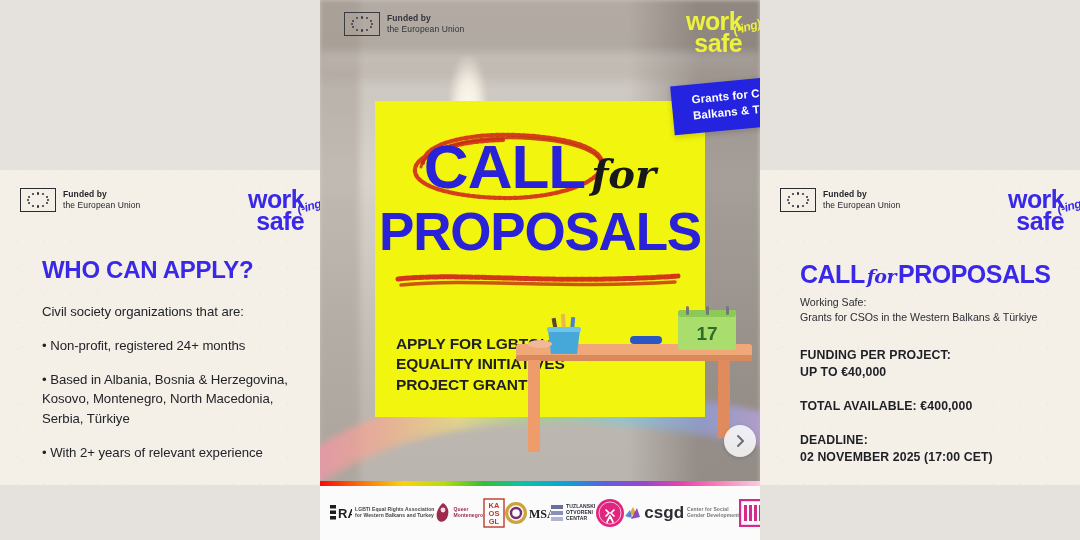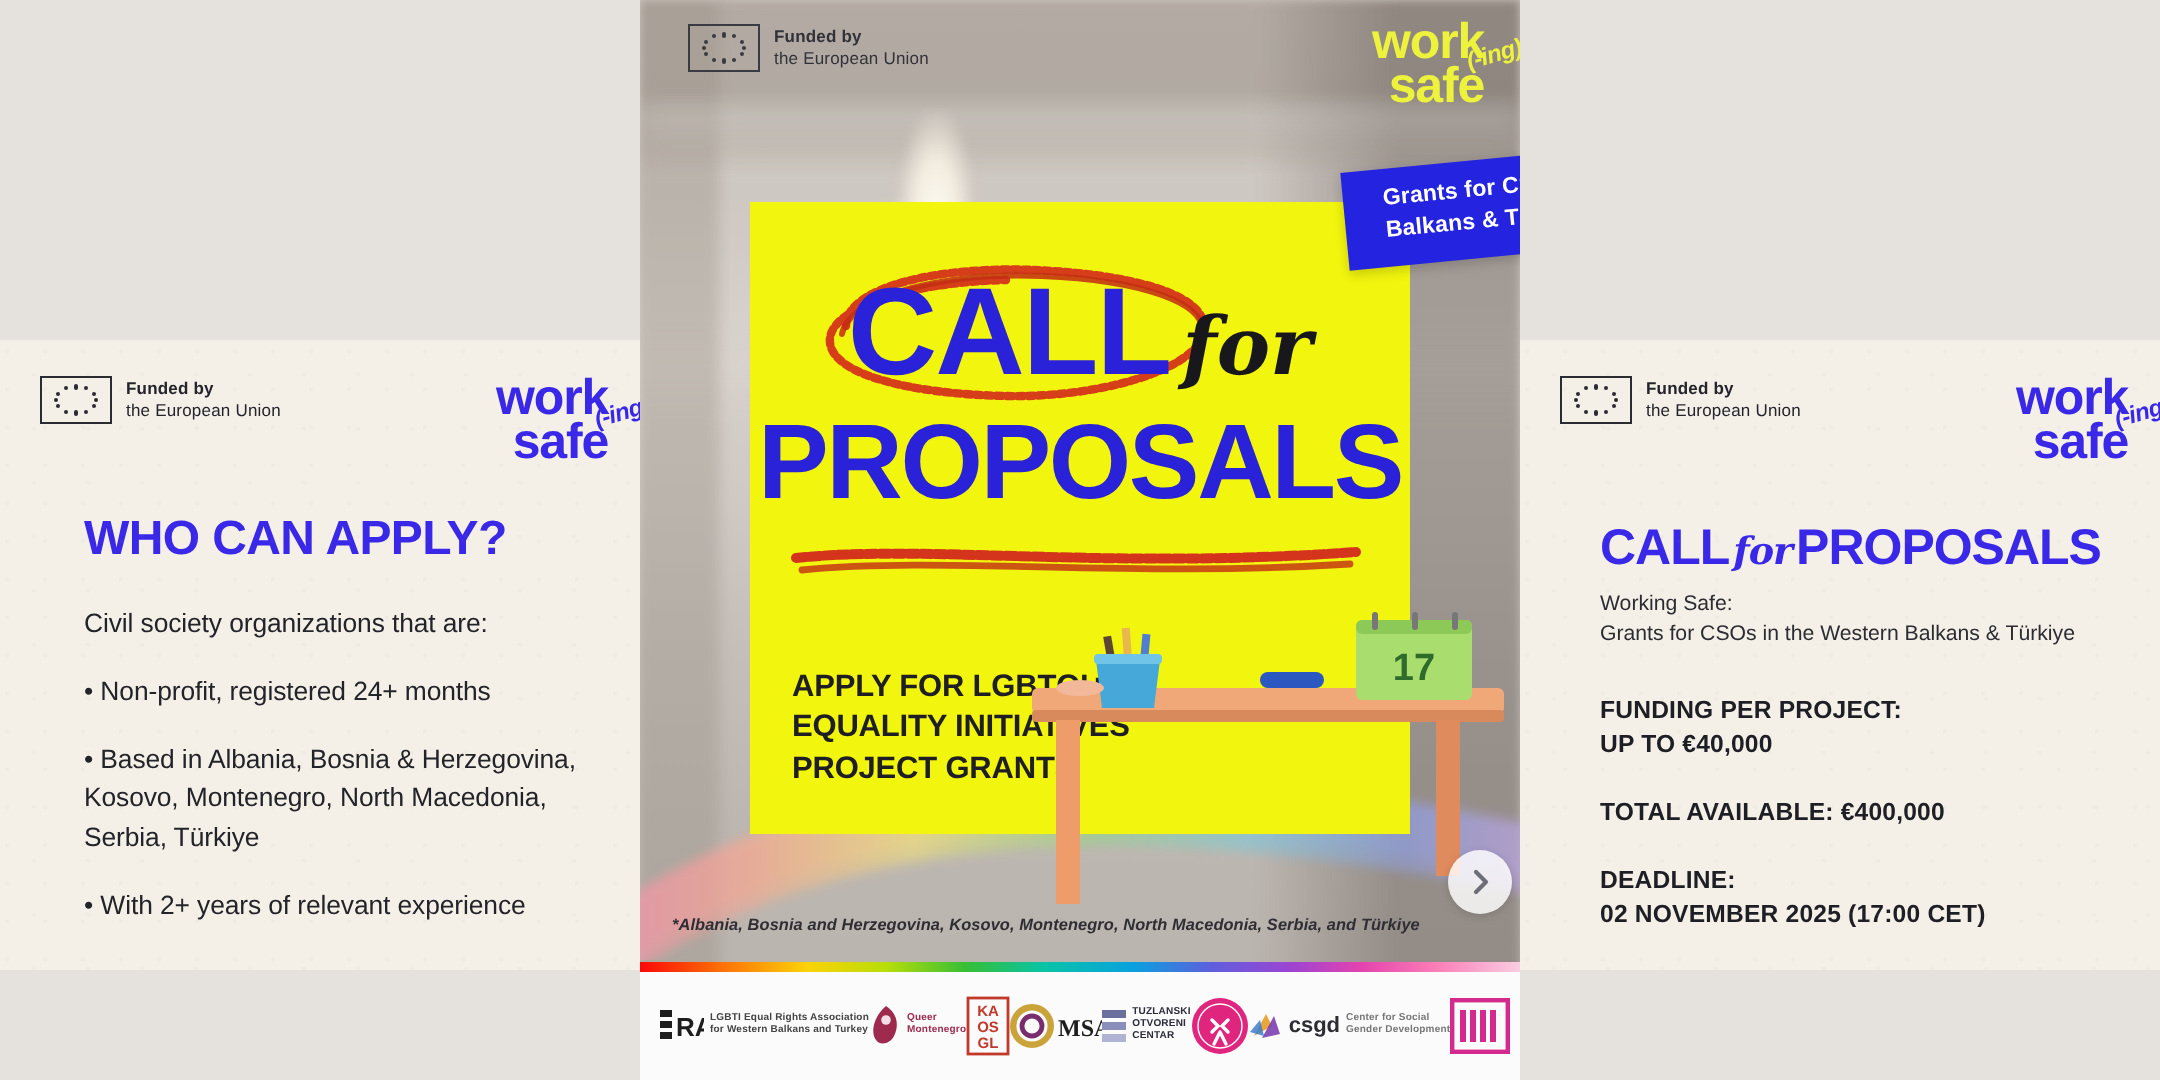--- a/index.html
+++ b/index.html
@@ -306,21 +306,20 @@
       <rect x="168" y="10" width="58" height="7" rx="3" fill="#8dc956"></rect>
       <text x="197" y="40" font-family="Liberation Sans, sans-serif" font-size="19" font-weight="bold" fill="#2f6b2a" text-anchor="middle">17</text>
       <rect x="176" y="6" width="3" height="9" rx="1.5" fill="#777"></rect>
       <rect x="196" y="6" width="3" height="9" rx="1.5" fill="#777"></rect>
       <rect x="216" y="6" width="3" height="9" rx="1.5" fill="#777"></rect>
     </g>
     <rect x="120" y="36" width="32" height="8" rx="4" fill="#2a57c0"></rect>
     <ellipse cx="30" cy="44" rx="12" ry="4" fill="#f2b89a"></ellipse>
   </svg>
 
-  <div id="footnote">*Albania, Bosnia and Herzegovina, Kosovo, Montenegro, North Macedonia, Serbia, and Türkiye</div>
   <div id="rainbow-bar"></div>
 
   <div id="next-btn">
     <svg width="14" height="14" viewBox="0 0 14 14">
       <path d="M5 2 L10 7 L5 12" fill="none" stroke="#6e6e78" stroke-width="2.1" stroke-linecap="round" stroke-linejoin="round"></path>
     </svg>
   </div>
 
   <div id="partners">
     <div class="partner">
@@ -385,21 +384,21 @@
         <path d="M15 18 l-3 6 M15 18 l3 6" stroke="#fff" stroke-width="1.7" stroke-linecap="round"></path>
       </svg>
     </div>
 
     <div class="partner">
       <svg width="16" height="18" viewBox="0 0 16 18">
         <path d="M2 14 L8 3 L11 9 Z" fill="#e8a53a"></path>
         <path d="M6 15 L12 4 L15 13 Z" fill="#7b3fb0" opacity=".9"></path>
         <path d="M0 12 L5 6 L7 14 Z" fill="#3a7fd0" opacity=".85"></path>
       </svg>
-      <span style="font-size:11px;font-weight:bold;color:#2c2c33;">csgd</span>
+      <span style="font-size:17px;font-weight:bold;color:#2c2c33;">csgd</span>
       <div class="p-label" style="color:#777;">
         <div>Center for Social</div>
         <div>Gender Development</div>
       </div>
     </div>
 
     <div class="partner">
       <svg width="30" height="28" viewBox="0 0 30 28">
         <rect x="1" y="1" width="28" height="26" fill="none" stroke="#d42a8e" stroke-width="2.4"></rect>
         <rect x="5" y="6" width="3" height="16" fill="#d42a8e"></rect>

